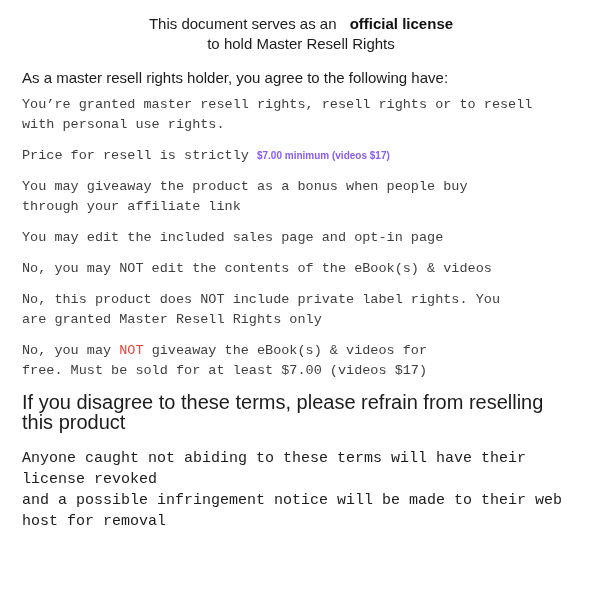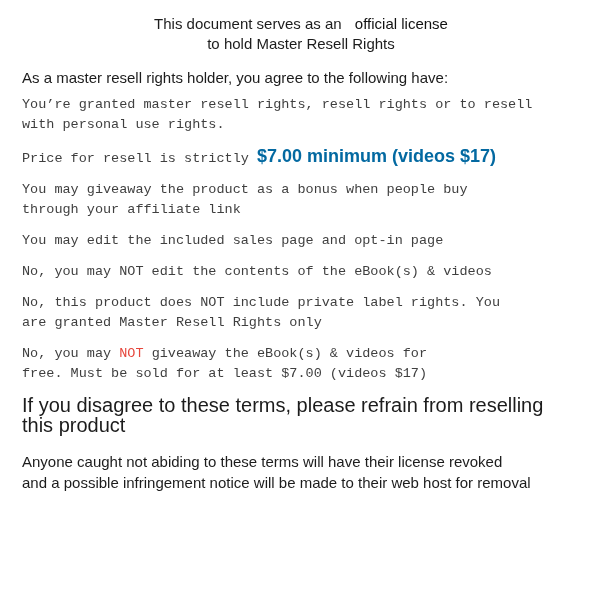--- a/index.html
+++ b/index.html
@@ -20,21 +20,21 @@
     padding: 8px 20px 0 22px;
   }
   .title {
     text-align: center;
     font-size: 15px;
     line-height: 20px;
     color: #1c1c1c;
     margin: 6px 0 0 0;
   }
   .title .b {
-    font-weight: normal;
+    font-weight: bold;
     color: #111111;
     margin-left: 9px;
   }
   .intro {
     font-size: 15px;
     line-height: 19px;
     color: #1c1c1c;
     margin: 14px 0 0 0;
   }
   .terms {
@@ -44,39 +44,40 @@
     font-family: "Liberation Mono", "DejaVu Sans Mono", monospace;
     font-size: 13.5px;
     line-height: 20px;
     color: #3f3f3f;
     margin: 0 0 11px 0;
     white-space: pre-line;
   }
   .term .seg-bold {
     font-family: "Liberation Sans", sans-serif;
     font-weight: bold;
-    font-size: 18px;
-    color: #0369a1;
+    font-size: 10px;
+    color: #8b5cf6;
   }
   .term .seg-red {
     color: #e6463c;
   }
   .footer1 {
     font-size: 20px;
     line-height: 20px;
     color: #1c1c1c;
     margin: 10px 0 0 0;
     white-space: pre-line;
   }
   .footer2 {
     font-size: 15px;
     line-height: 21px;
     color: #1c1c1c;
     margin: 16px 0 0 0;
     white-space: pre-line;
+    font-family: Liberation Mono, monospace;
   }
 </style>
 </head>
 <body>
 
 <div class="page">
 
   <p class="title"><span>This document serves as an </span><span class="b">official license</span><br><span>to hold Master Resell Rights</span></p>
 
   <p class="intro">As a master resell rights holder, you agree to the following have:</p>

